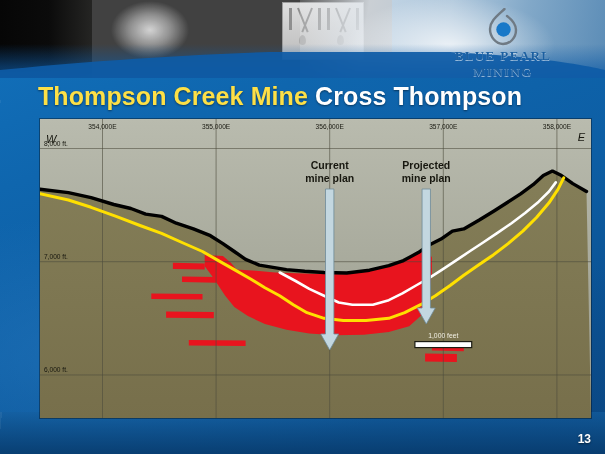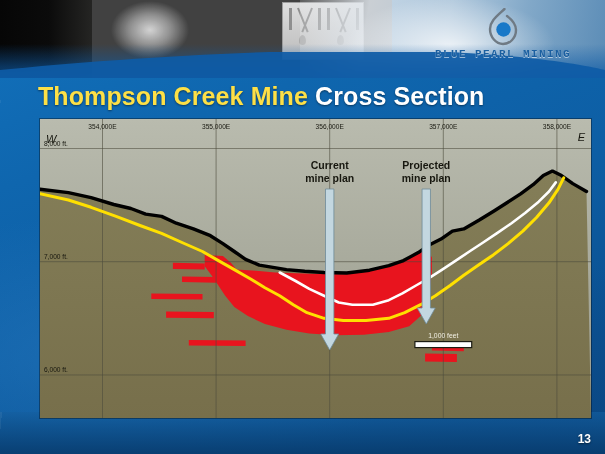--- a/index.html
+++ b/index.html
@@ -51,21 +51,21 @@
       rgba(196,212,226,.9) 48%,rgba(150,180,205,.85) 72%,rgba(110,150,185,.8) 100%);}
   .ph-swirl{position:absolute;left:330px;top:-20px;width:300px;height:120px;
     background:radial-gradient(ellipse 150px 70px at 40% 55%,rgba(255,255,255,.75),rgba(255,255,255,0) 70%);}
   .ph-fade{position:absolute;left:0;top:44px;width:605px;height:50px;
     background:linear-gradient(180deg,rgba(14,91,166,0) 0%,rgba(14,91,166,.55) 45%,rgba(14,91,166,1) 100%);}
   .ph-curve{position:absolute;left:0;top:52px;width:605px;height:40px;}
 
   
   .logo{position:absolute;right:22px;top:8px;width:160px;height:58px;text-align:center;}
   .logo-mark{margin:0 auto 2px;width:36px;height:38px;position:relative;}
-  .logo-text{font-family:Liberation Mono, monospace;font-size:11px;letter-spacing:1.4px;
+  .logo-text{font-family:Liberation Serif, serif;font-size:13px;letter-spacing:1.4px;
     color:#1b5fa0;font-weight:bold;text-shadow:0 1px 0 rgba(255,255,255,.55);}
 
   
   .title{position:absolute;left:38px;top:82px;font-size:25px;font-weight:bold;
     letter-spacing:.1px;white-space:nowrap;}
   .t-gold{color:#fde047;text-shadow:0 1px 2px rgba(0,0,0,.45);}
   .t-white{color:#ffffff;text-shadow:0 1px 2px rgba(0,0,0,.45);}
 
   
   .chart-wrap{position:absolute;left:40px;top:119px;width:551px;height:299px;
@@ -107,21 +107,21 @@
       <svg width="36" height="38" viewBox="0 0 36 38">
         <path d="M19.5 1 C12 8, 5 13, 5 21 C5 29, 11 36, 18 36 C25 36, 31 30, 31 22 C31 15, 26 11, 22 8" fill="none" stroke="#6f7a84" stroke-width="2.4" stroke-linecap="round"></path>
         <circle cx="18.5" cy="21.5" r="7.2" fill="#1878c8"></circle>
       </svg>
     </div>
     <div class="logo-text">BLUE PEARL MINING</div>
   </div>
 
   <div class="title">
     <span class="t-gold">Thompson Creek Mine</span>
-    <span class="t-white">Cross Section</span>
+    <span class="t-white">Cross Thompson</span>
   </div>
 
   <div class="chart-wrap">
     <svg class="chart-svg" id="xsec" width="551" height="299" viewBox="0 0 551 299">
         <defs>
           <linearGradient id="sky" x1="0" y1="0" x2="0" y2="1">
             <stop offset="0" stop-color="#b9bbae"></stop>
             <stop offset="0.55" stop-color="#a6a89a"></stop>
             <stop offset="1" stop-color="#9b9d8f"></stop>
           </linearGradient>

